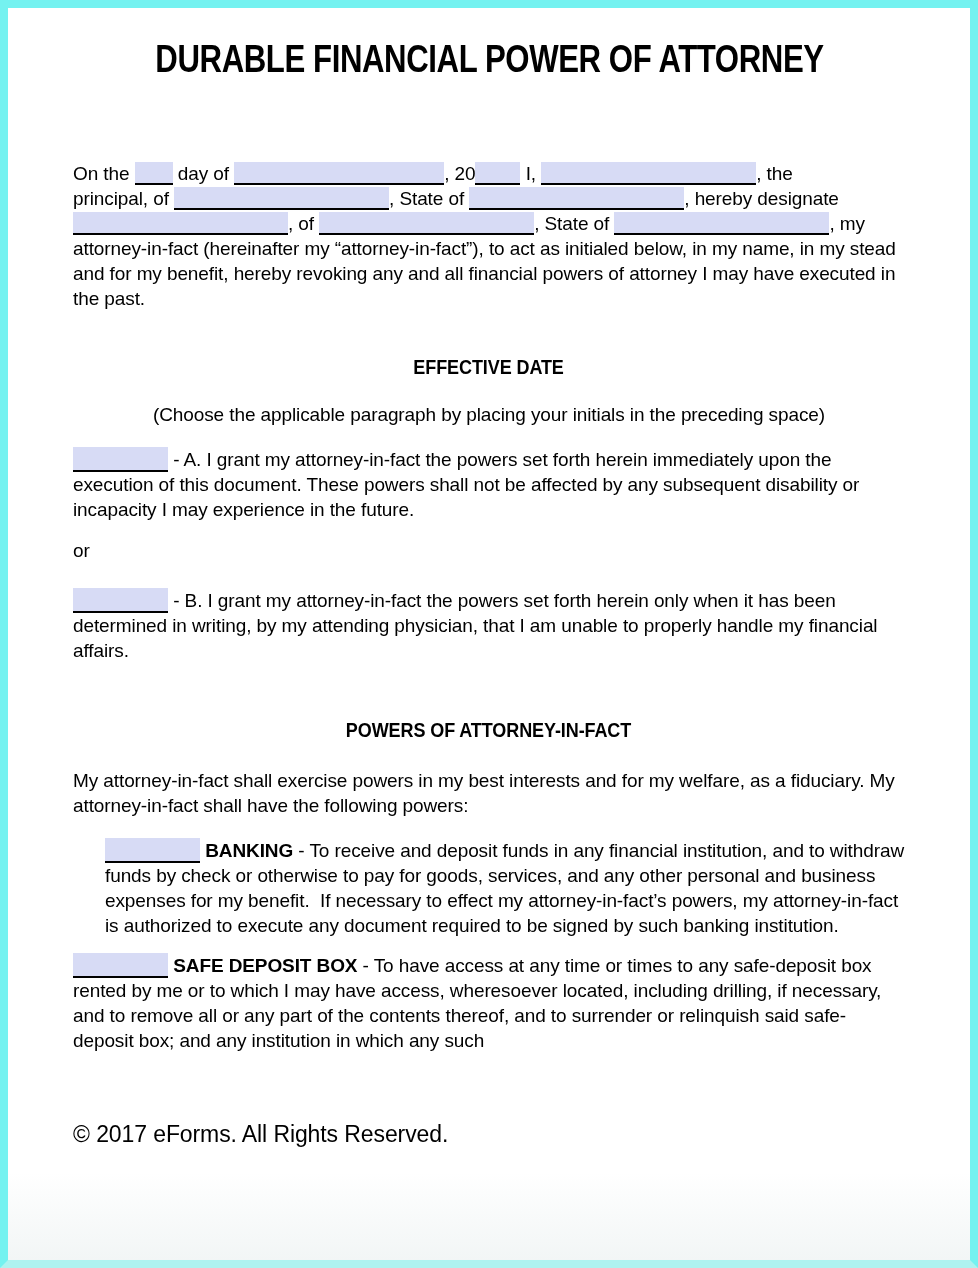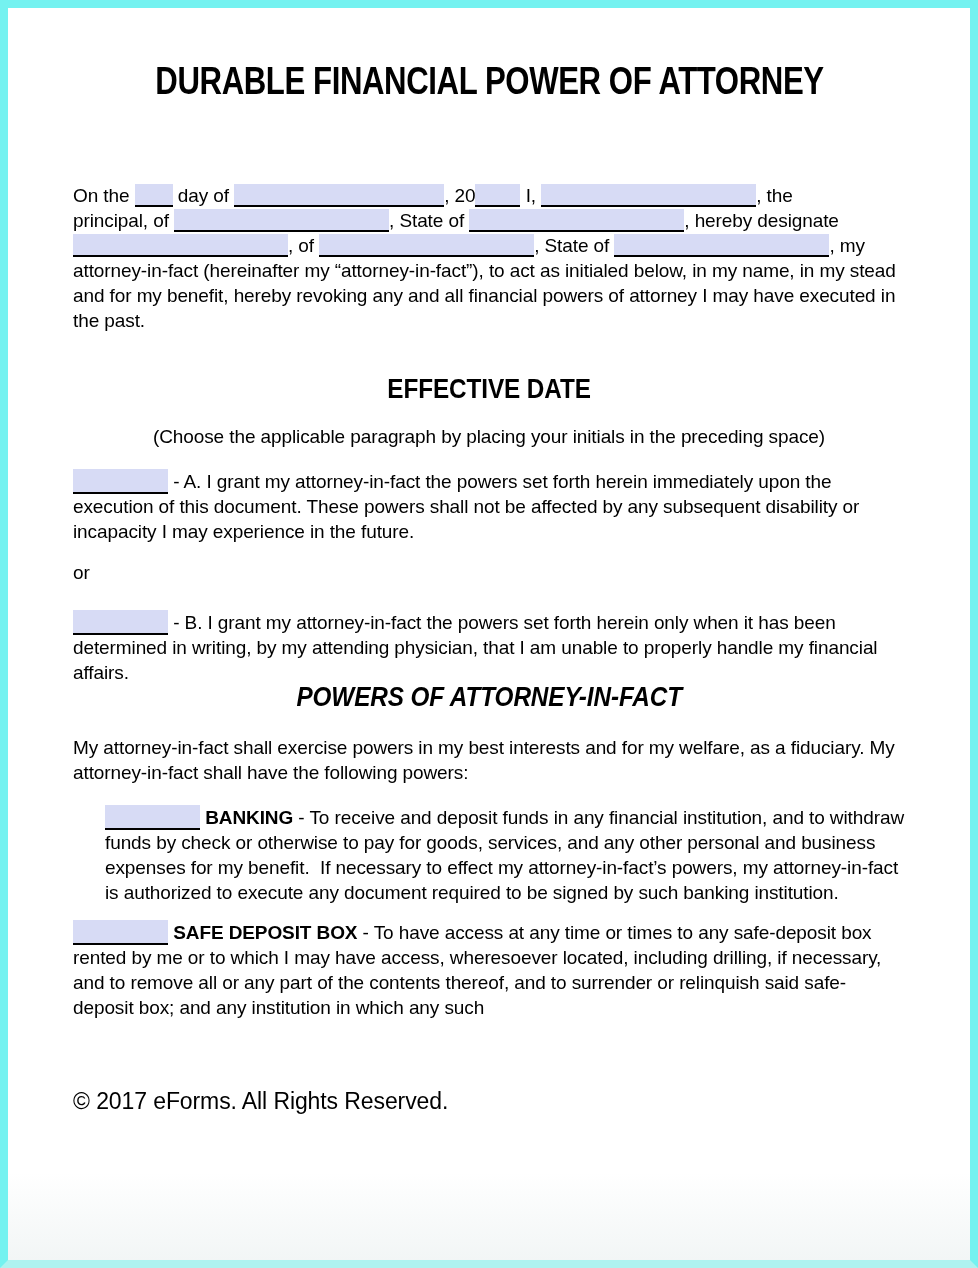--- a/index.html
+++ b/index.html
@@ -14,21 +14,21 @@
     border:8px solid var(--page-border);
     border-bottom-color:#aef3f0;
     background:linear-gradient(180deg,#ffffff 93%,#f2f6f6 100%);
     overflow:hidden;
     font-family:"Liberation Sans","DejaVu Sans",sans-serif;
     color:#000;
   }
   .doc{
     box-sizing:border-box;
     width:100%;height:100%;
-    padding:54px 65px 30px 65px;
+    padding:32px 65px 30px 65px;
     font-size:19px;
     line-height:25px;
     letter-spacing:-0.1px;
   }
   .title{
     text-align:center;
     font-weight:bold;
     font-size:38px;
     line-height:38px;
     margin:0 0 83px 0;
@@ -36,21 +36,21 @@
   }
   .title .squeeze{
     display:inline-block;
     transform:scaleX(0.82);
     transform-origin:center;
     letter-spacing:-0.5px;
   }
   .h2{
     text-align:center;
     font-weight:bold;
-    font-size:27px;
+    font-size:20px;
     line-height:25px;
     margin:0;
   }
   .h2 .squeeze{
     display:inline-block;
     transform:scaleX(0.9);
     transform-origin:center;
   }
   .para{margin:0;white-space:pre-wrap;}
   .line{white-space:pre;line-height:25px;}
@@ -64,21 +64,21 @@
   .w-day{width:38px;}
   .w-long{width:210px;}
   .w-year{width:45px;}
   .w-name{width:215px;}
   .w-init{width:95px;height:23px;vertical-align:-6px;}
   .mt-h2a{margin-top:44px;}
   .mt-choose1{margin-top:22px;text-align:center;}
   .mt-opta{margin-top:20px;}
   .mt-or{margin-top:16px;}
   .mt-optb{margin-top:25px;}
-  .mt-h2b{font-style:italic;}
+  .mt-h2b{margin-top:55px;}
   .mt-fid{margin-top:25px;}
   .mt-choose2{margin-top:23px;}
   .mt-bank{margin-top:20px;margin-left:32px;}
   .mt-sdb{margin-top:15px;}
   .footer{
     margin-top:69px;
     font-size:23px;
     line-height:25px;
   }
   b{font-weight:bold;}

